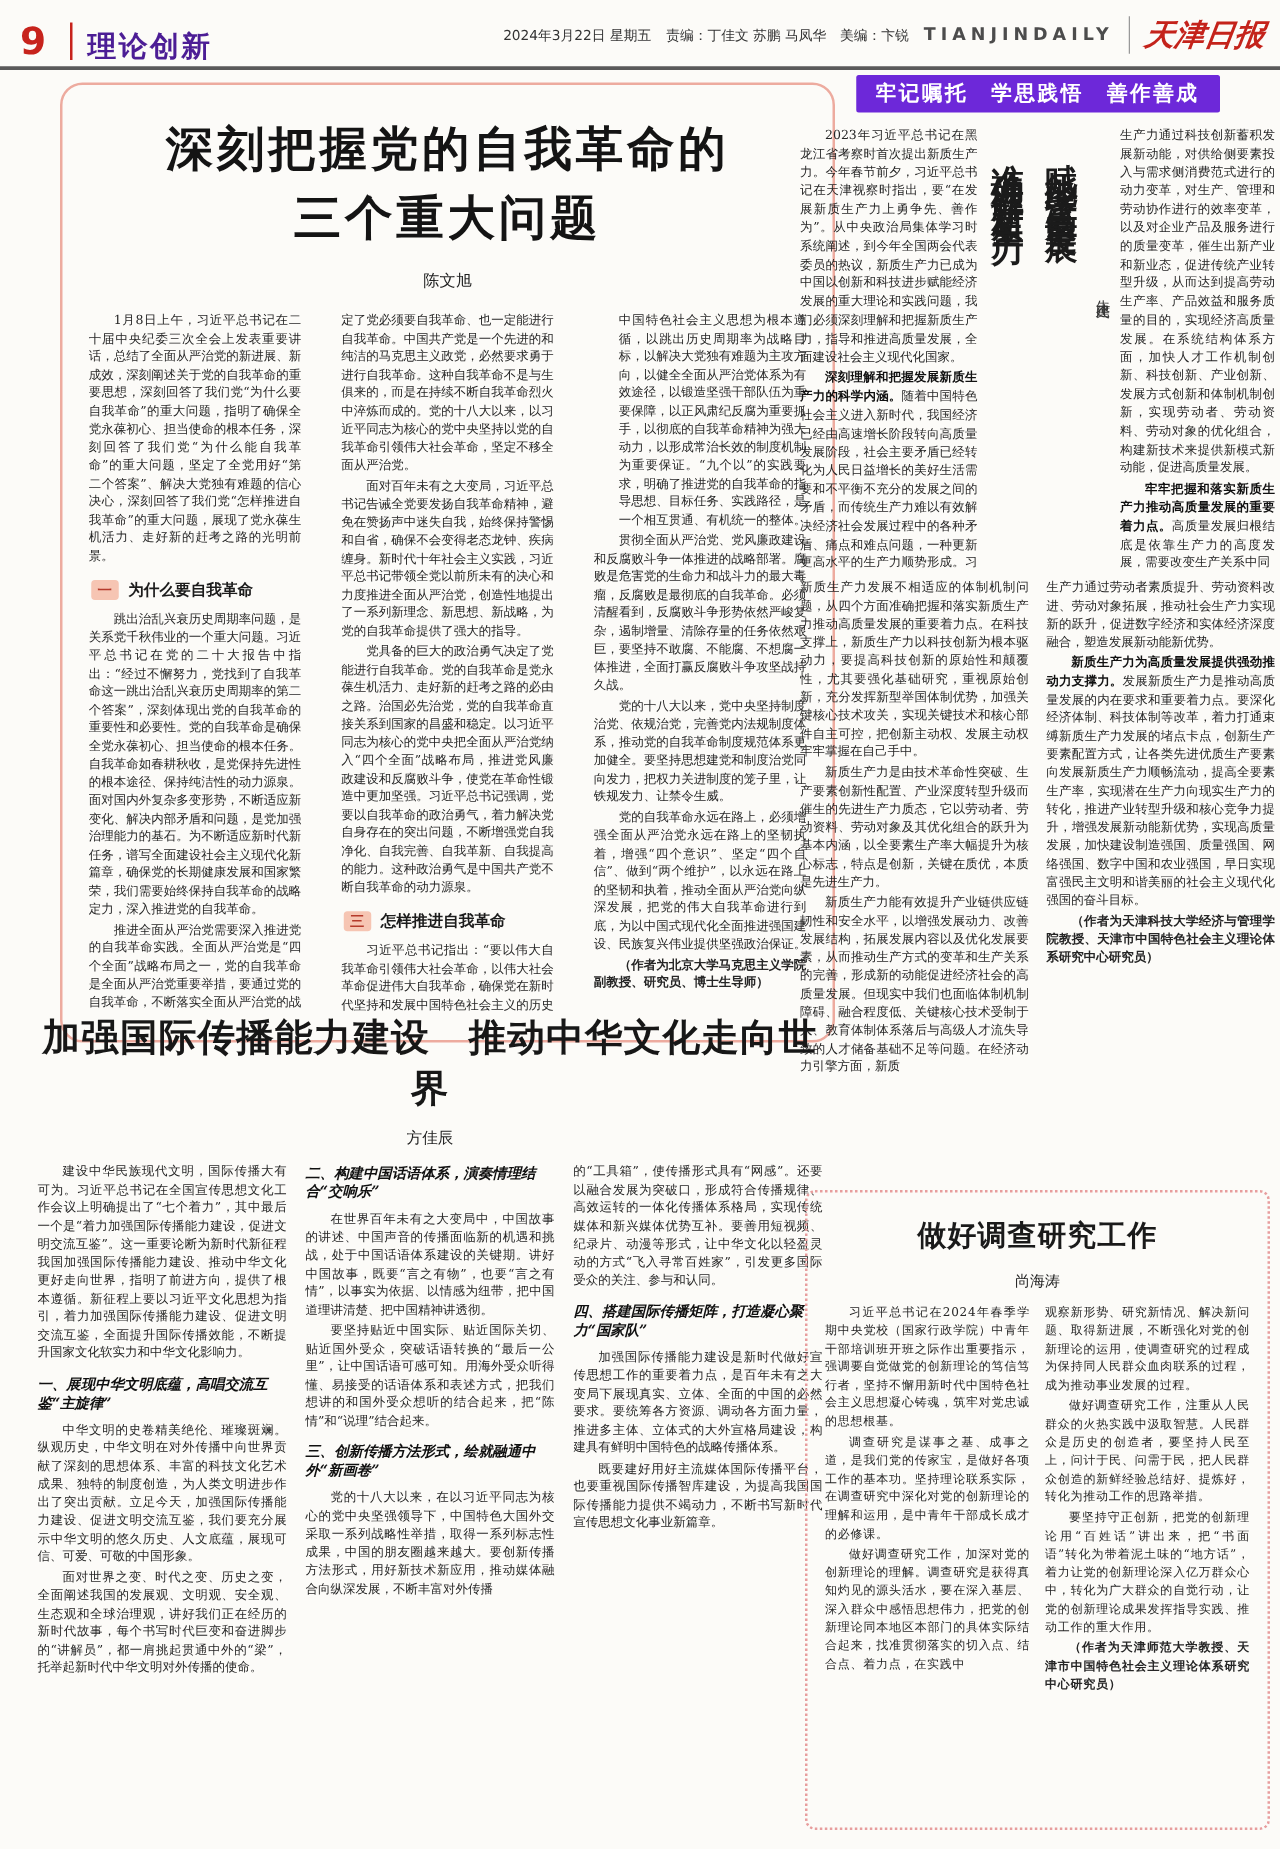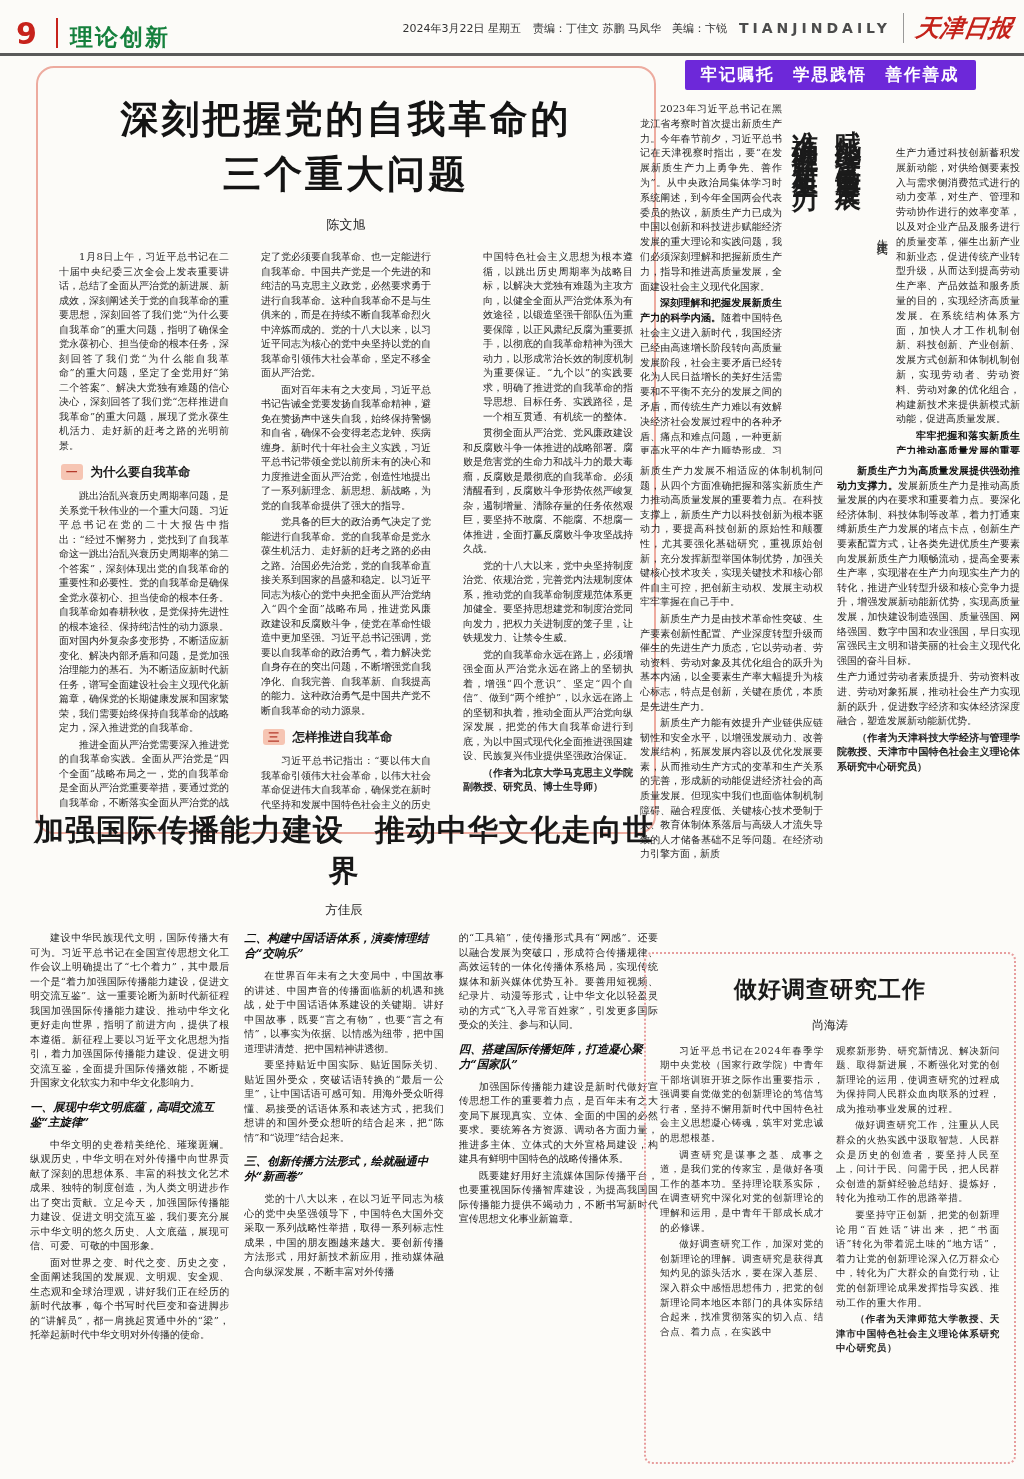--- a/index.html
+++ b/index.html
@@ -7,33 +7,33 @@
     width:1024px;height:1479px;position:relative;
     background:#fcfbf8;color:#222;
     font-family:"DejaVu Serif", serif;
     overflow:hidden;
   }
   
   .hdr{position:absolute;left:0;top:0;width:1024px;height:56px;}
   .hdr-rule{position:absolute;left:0;top:53px;width:1024px;height:3px;background:#5a5a5a;}
   .pagenum{position:absolute;left:16px;top:16px;font-family:"DejaVu Sans",sans-serif;font-weight:bold;font-size:30px;color:#c7231c;}
   .pn-div{position:absolute;left:56px;top:18px;width:2px;height:30px;background:#c7231c;}
-  .secttl{position:absolute;left:70px;top:22px;font-family:"DejaVu Sans",sans-serif;font-weight:bold;font-size:23px;color:#15803d;letter-spacing:2px;}
+  .secttl{position:absolute;left:70px;top:22px;font-family:"DejaVu Sans",sans-serif;font-weight:bold;font-size:23px;color:#4c1d95;letter-spacing:2px;}
   .hdr-meta{position:absolute;right:12px;top:12px;display:flex;align-items:center;gap:12px;}
   .hdr-date{font-size:11px;color:#333;font-family:"DejaVu Sans",sans-serif;}
   .hdr-en{font-family:"DejaVu Sans",sans-serif;font-size:14px;font-weight:600;letter-spacing:4px;color:#4c4c4c;}
   .hdr-metadiv{width:1px;height:30px;background:#999;}
   .hdr-logo{font-style:italic;font-weight:bold;font-size:24px;color:#c4231b;transform:skewX(-8deg);}
   
   .bodytext p{margin:0 0 2px 0;text-indent:2em;text-align:justify;}
   .col{overflow:hidden;}
   .lead{font-weight:bold;color:#111;}
   .attr{font-weight:bold;text-indent:2em;text-align:justify;font-family:"DejaVu Sans",sans-serif;}
   
-  .a1{position:absolute;left:36px;top:66px;width:620px;height:768px;border:2px solid #edab9f;border-radius:18px;box-sizing:border-box;padding:24px 21px 14px 21px;}
+  .a1{position:absolute;left:48px;top:66px;width:620px;height:768px;border:2px solid #edab9f;border-radius:18px;box-sizing:border-box;padding:24px 21px 14px 21px;}
   .a1-t{font-family:"DejaVu Sans",sans-serif;font-weight:900;font-size:38px;letter-spacing:3px;color:#141414;text-align:center;line-height:1.45;}
   .a1-author{text-align:center;font-size:13px;margin:14px 0 16px 0;color:#222;}
   .a1-cols{display:flex;gap:32px;height:560px;}
   .a1-cols .col{flex:1;font-size:10px;line-height:14.5px;color:#262626;}
   .subh{display:flex;align-items:center;margin:11px 0 9px 2px;font-family:"DejaVu Sans",sans-serif;font-weight:bold;font-size:12.5px;color:#1c1c1c;}
   .subh .num{background:#f6c5b3;color:#b53a2b;border-radius:3px;padding:0 5px;margin-right:8px;font-size:11.5px;line-height:16px;}
   
   .a2{position:absolute;left:640px;top:60px;width:380px;height:890px;}
   .banner{margin:0 auto;width:fit-content;background:#6d28d9;color:#fff;font-family:Liberation Sans, sans-serif;font-weight:bold;font-size:16.5px;letter-spacing:2px;padding:4px 16px;border-radius:2px;}
   .a2-top{display:flex;gap:9px;margin-top:12px;height:352px;}
@@ -118,33 +118,33 @@
     <div class="col a2c1">
       <p>2023年习近平总书记在黑龙江省考察时首次提出新质生产力。今年春节前夕，习近平总书记在天津视察时指出，要“在发展新质生产力上勇争先、善作为”。从中央政治局集体学习时系统阐述，到今年全国两会代表委员的热议，新质生产力已成为中国以创新和科技进步赋能经济发展的重大理论和实践问题，我们必须深刻理解和把握新质生产力，指导和推进高质量发展，全面建设社会主义现代化国家。</p>
       <p><span class="lead">深刻理解和把握发展新质生产力的科学内涵。</span><span>随着中国特色社会主义进入新时代，我国经济已经由高速增长阶段转向高质量发展阶段，社会主要矛盾已经转化为人民日益增长的美好生活需要和不平衡不充分的发展之间的矛盾，而传统生产力难以有效解决经济社会发展过程中的各种矛盾、痛点和难点问题，一种更新更高水平的生产力顺势形成。习近平总书记指出，新质生产力是创新起主导作用的先进生产力质态。</span></p>
     </div>
     <div class="a2-vt">
       <div class="vt-author">朱建民</div>
       <div class="vt-line">赋能经济高质量发展</div>
       <div class="vt-line">准确理解新质生产力</div>
     </div>
     <div class="col a2c2">
-      <p style="text-indent:0;margin-top:44px;">生产力通过科技创新蓄积发展新动能，对供给侧要素投入与需求侧消费范式进行的动力变革，对生产、管理和劳动协作进行的效率变革，以及对企业产品及服务进行的质量变革，催生出新产业和新业态，促进传统产业转型升级，从而达到提高劳动生产率、产品效益和服务质量的目的，实现经济高质量发展。在系统结构体系方面，加快人才工作机制创新、科技创新、产业创新、发展方式创新和体制机制创新，实现劳动者、劳动资料、劳动对象的优化组合，构建新技术来提供新模式新动能，促进高质量发展。</p>
+      <p style="text-indent:0;">生产力通过科技创新蓄积发展新动能，对供给侧要素投入与需求侧消费范式进行的动力变革，对生产、管理和劳动协作进行的效率变革，以及对企业产品及服务进行的质量变革，催生出新产业和新业态，促进传统产业转型升级，从而达到提高劳动生产率、产品效益和服务质量的目的，实现经济高质量发展。在系统结构体系方面，加快人才工作机制创新、科技创新、产业创新、发展方式创新和体制机制创新，实现劳动者、劳动资料、劳动对象的优化组合，构建新技术来提供新模式新动能，促进高质量发展。</p>
       <p><span class="lead">牢牢把握和落实新质生产力推动高质量发展的重要着力点。</span><span>高质量发展归根结底是依靠生产力的高度发展，需要改变生产关系中同</span></p>
     </div>
   </div>
   <div class="a2-bot">
     <div class="col">
       <p style="text-indent:0;">新质生产力发展不相适应的体制机制问题，从四个方面准确把握和落实新质生产力推动高质量发展的重要着力点。在科技支撑上，新质生产力以科技创新为根本驱动力，要提高科技创新的原始性和颠覆性，尤其要强化基础研究，重视原始创新，充分发挥新型举国体制优势，加强关键核心技术攻关，实现关键技术和核心部件自主可控，把创新主动权、发展主动权牢牢掌握在自己手中。</p>
       <p>新质生产力是由技术革命性突破、生产要素创新性配置、产业深度转型升级而催生的先进生产力质态，它以劳动者、劳动资料、劳动对象及其优化组合的跃升为基本内涵，以全要素生产率大幅提升为核心标志，特点是创新，关键在质优，本质是先进生产力。</p>
       <p>新质生产力能有效提升产业链供应链韧性和安全水平，以增强发展动力、改善发展结构，拓展发展内容以及优化发展要素，从而推动生产方式的变革和生产关系的完善，形成新的动能促进经济社会的高质量发展。但现实中我们也面临体制机制障碍、融合程度低、关键核心技术受制于人、教育体制体系落后与高级人才流失导致的人才储备基础不足等问题。在经济动力引擎方面，新质</p>
     </div>
     <div class="col">
+      <p style="text-indent:0;">生产力通过劳动者素质提升、劳动资料改进、劳动对象拓展，推动社会生产力实现新的跃升，促进数字经济和实体经济深度融合，塑造发展新动能新优势。</p>
       <p><span class="lead">新质生产力为高质量发展提供强劲推动力支撑力。</span><span>发展新质生产力是推动高质量发展的内在要求和重要着力点。要深化经济体制、科技体制等改革，着力打通束缚新质生产力发展的堵点卡点，创新生产要素配置方式，让各类先进优质生产要素向发展新质生产力顺畅流动，提高全要素生产率，实现潜在生产力向现实生产力的转化，推进产业转型升级和核心竞争力提升，增强发展新动能新优势，实现高质量发展，加快建设制造强国、质量强国、网络强国、数字中国和农业强国，早日实现富强民主文明和谐美丽的社会主义现代化强国的奋斗目标。</span></p>
-      <p style="text-indent:0;">生产力通过劳动者素质提升、劳动资料改进、劳动对象拓展，推动社会生产力实现新的跃升，促进数字经济和实体经济深度融合，塑造发展新动能新优势。</p>
       <p class="attr">（作者为天津科技大学经济与管理学院教授、天津市中国特色社会主义理论体系研究中心研究员）</p>
     </div>
   </div>
 </div>
 
 <div class="a3 bodytext">
   <div class="a3-t">加强国际传播能力建设　推动中华文化走向世界</div>
   <div class="a3-author">方佳辰</div>
   <div class="a3-cols">
     <div class="col">

